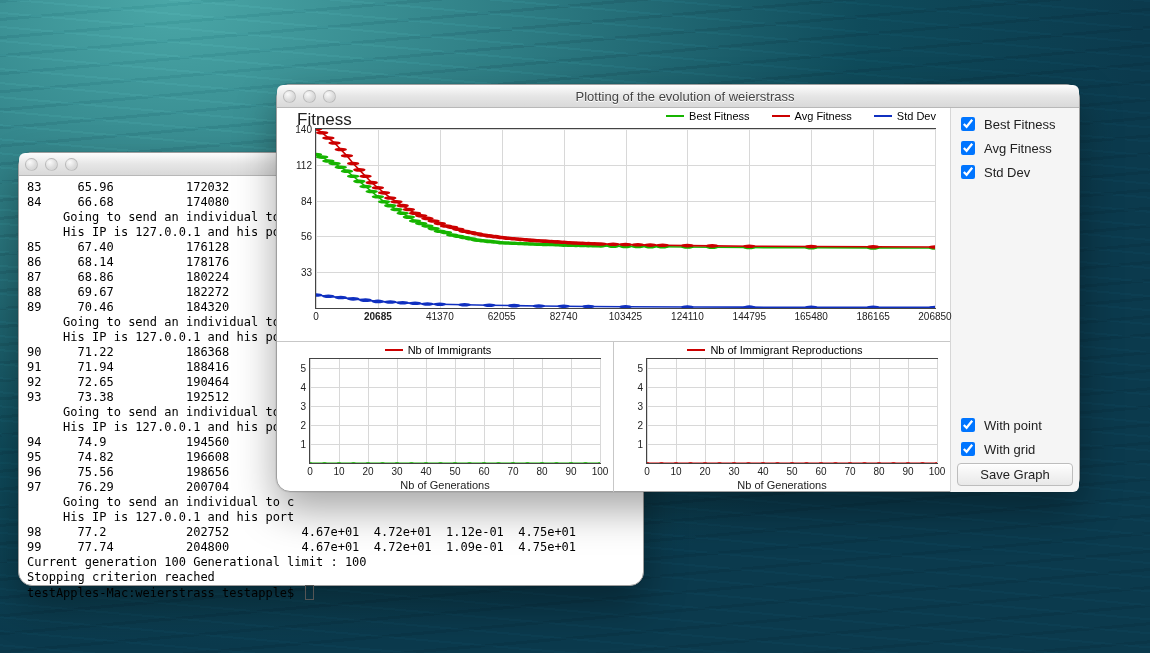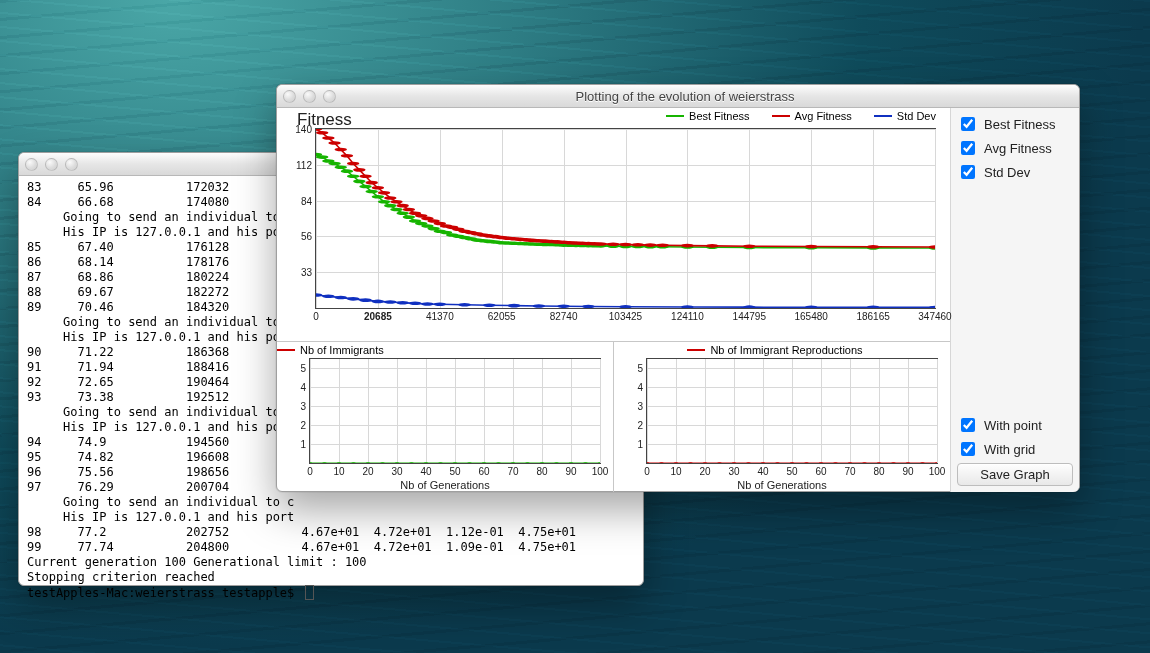--- a/index.html
+++ b/index.html
@@ -26,21 +26,21 @@
     background:
       repeating-linear-gradient(185deg, rgba(255,255,255,0.06) 0 2px, rgba(255,255,255,0) 2px 14px),
       repeating-linear-gradient(175deg, rgba(0,30,40,0.10) 0 3px, rgba(0,0,0,0) 3px 18px);
     mix-blend-mode: overlay;
   }
 
   .window {
     position: absolute;
     background: #fff;
     border: 1px solid #9f9f9f;
-    border-radius: 6px;
+    border-radius: 14px;
     box-shadow: 0 18px 40px rgba(0,0,0,0.35), 0 0 0 1px rgba(0,0,0,0.05);
   }
   .titlebar {
     height: 22px;
     border-bottom: 1px solid #b8b8b8;
     border-radius: 6px 6px 0 0;
     background: linear-gradient(#fdfdfd, #e6e6e6 50%, #d9d9d9);
     display: flex;
     align-items: center;
     padding: 0 6px;
@@ -281,21 +281,21 @@
             <div class="xtick" style="left: 50%;">103425</div>
             <div class="grid-v" style="left: 60%;"></div>
             <div class="xtick" style="left: 60%;">124110</div>
             <div class="grid-v" style="left: 70%;"></div>
             <div class="xtick" style="left: 70%;">144795</div>
             <div class="grid-v" style="left: 80%;"></div>
             <div class="xtick" style="left: 80%;">165480</div>
             <div class="grid-v" style="left: 90%;"></div>
             <div class="xtick" style="left: 90%;">186165</div>
             <div class="grid-v" style="left: 100%;"></div>
-            <div class="xtick" style="left: 100%;">347460</div>
+            <div class="xtick" style="left: 100%;">206850</div>
             <svg class="series" viewBox="0 0 1000 1000" preserveAspectRatio="none">
               <path d="M0.0 142.9 L10.0 157.1 L20.0 178.6 L30.0 192.9 L40.0 214.3 L50.0 235.7 L60.0 264.3 L70.0 292.9 L80.0 321.4 L90.0 350.0 L100.0 378.6 L110.0 407.1 L120.0 428.6 L130.0 450.0 L140.0 471.4 L150.0 492.9 L160.0 514.3 L170.0 528.6 L180.0 542.9 L190.0 557.1 L200.0 571.4 L210.0 578.6 L220.0 592.9 L230.0 600.0 L240.0 607.1 L250.0 614.3 L260.0 621.4 L270.0 625.0 L280.0 628.6 L290.0 632.1 L300.0 635.7 L310.0 637.9 L320.0 639.3 L330.0 640.7 L340.0 642.1 L350.0 642.9 L360.0 644.3 L370.0 645.7 L380.0 646.4 L390.0 647.9 L400.0 649.3 L410.0 650.0 L420.0 650.7 L430.0 651.4 L440.0 652.1 L450.0 652.9 L460.0 653.6 L480.0 655.0 L500.0 656.4 L520.0 657.1 L540.0 657.9 L560.0 658.6 L600.0 660.0 L640.0 661.4 L700.0 662.9 L800.0 664.3 L900.0 665.0 L1000.0 665.7" fill="none" stroke="#16b400" stroke-width="6" vector-effect="non-scaling-stroke" style="stroke-width: 1.6px;"></path>
               <circle cx="0" cy="142.85714285714292" r="10" fill="#16b400" vector-effect="non-scaling-stroke"></circle>
               <circle cx="9.997582789460962" cy="157.14285714285714" r="10" fill="#16b400" vector-effect="non-scaling-stroke"></circle>
               <circle cx="20" cy="178.5714285714286" r="10" fill="#16b400" vector-effect="non-scaling-stroke"></circle>
               <circle cx="29.997582789460964" cy="192.85714285714283" r="10" fill="#16b400" vector-effect="non-scaling-stroke"></circle>
               <circle cx="40" cy="214.2857142857143" r="10" fill="#16b400" vector-effect="non-scaling-stroke"></circle>
               <circle cx="49.997582789460964" cy="235.71428571428578" r="10" fill="#16b400" vector-effect="non-scaling-stroke"></circle>
               <circle cx="60" cy="264.2857142857142" r="10" fill="#16b400" vector-effect="non-scaling-stroke"></circle>
               <circle cx="69.99758278946096" cy="292.85714285714283" r="10" fill="#16b400" vector-effect="non-scaling-stroke"></circle>
@@ -430,21 +430,21 @@
               <circle cx="600" cy="995.7142857142857" r="10" fill="#1030c0" vector-effect="non-scaling-stroke"></circle>
               <circle cx="700" cy="996.4285714285714" r="10" fill="#1030c0" vector-effect="non-scaling-stroke"></circle>
               <circle cx="800" cy="997.1428571428571" r="10" fill="#1030c0" vector-effect="non-scaling-stroke"></circle>
               <circle cx="900" cy="997.5" r="10" fill="#1030c0" vector-effect="non-scaling-stroke"></circle>
               <circle cx="1000" cy="997.8571428571429" r="10" fill="#1030c0" vector-effect="non-scaling-stroke"></circle>
             </svg>
           </div>
       </div>
       <div class="plot-bottoms">
         <div class="subplot" id="chart-imm">
-          <div class="legend-top" id="legend-imm" style="justify-content:flex-start;">
+          <div class="legend-top" id="legend-imm" style="justify-content:center;">
               <span class="item">
                 <span class="swatch" style="background: rgb(204, 0, 0);"></span>
                 <span>Nb of Immigrants</span>
               </span>
             </div>
           <div class="plot-area small" id="area-imm">
               <div class="grid-h" style="top: 81.8182%;"></div>
               <div class="ytick" style="top: 81.8182%;">1</div>
               <div class="grid-h" style="top: 63.6364%;"></div>
               <div class="ytick" style="top: 63.6364%;">2</div>

